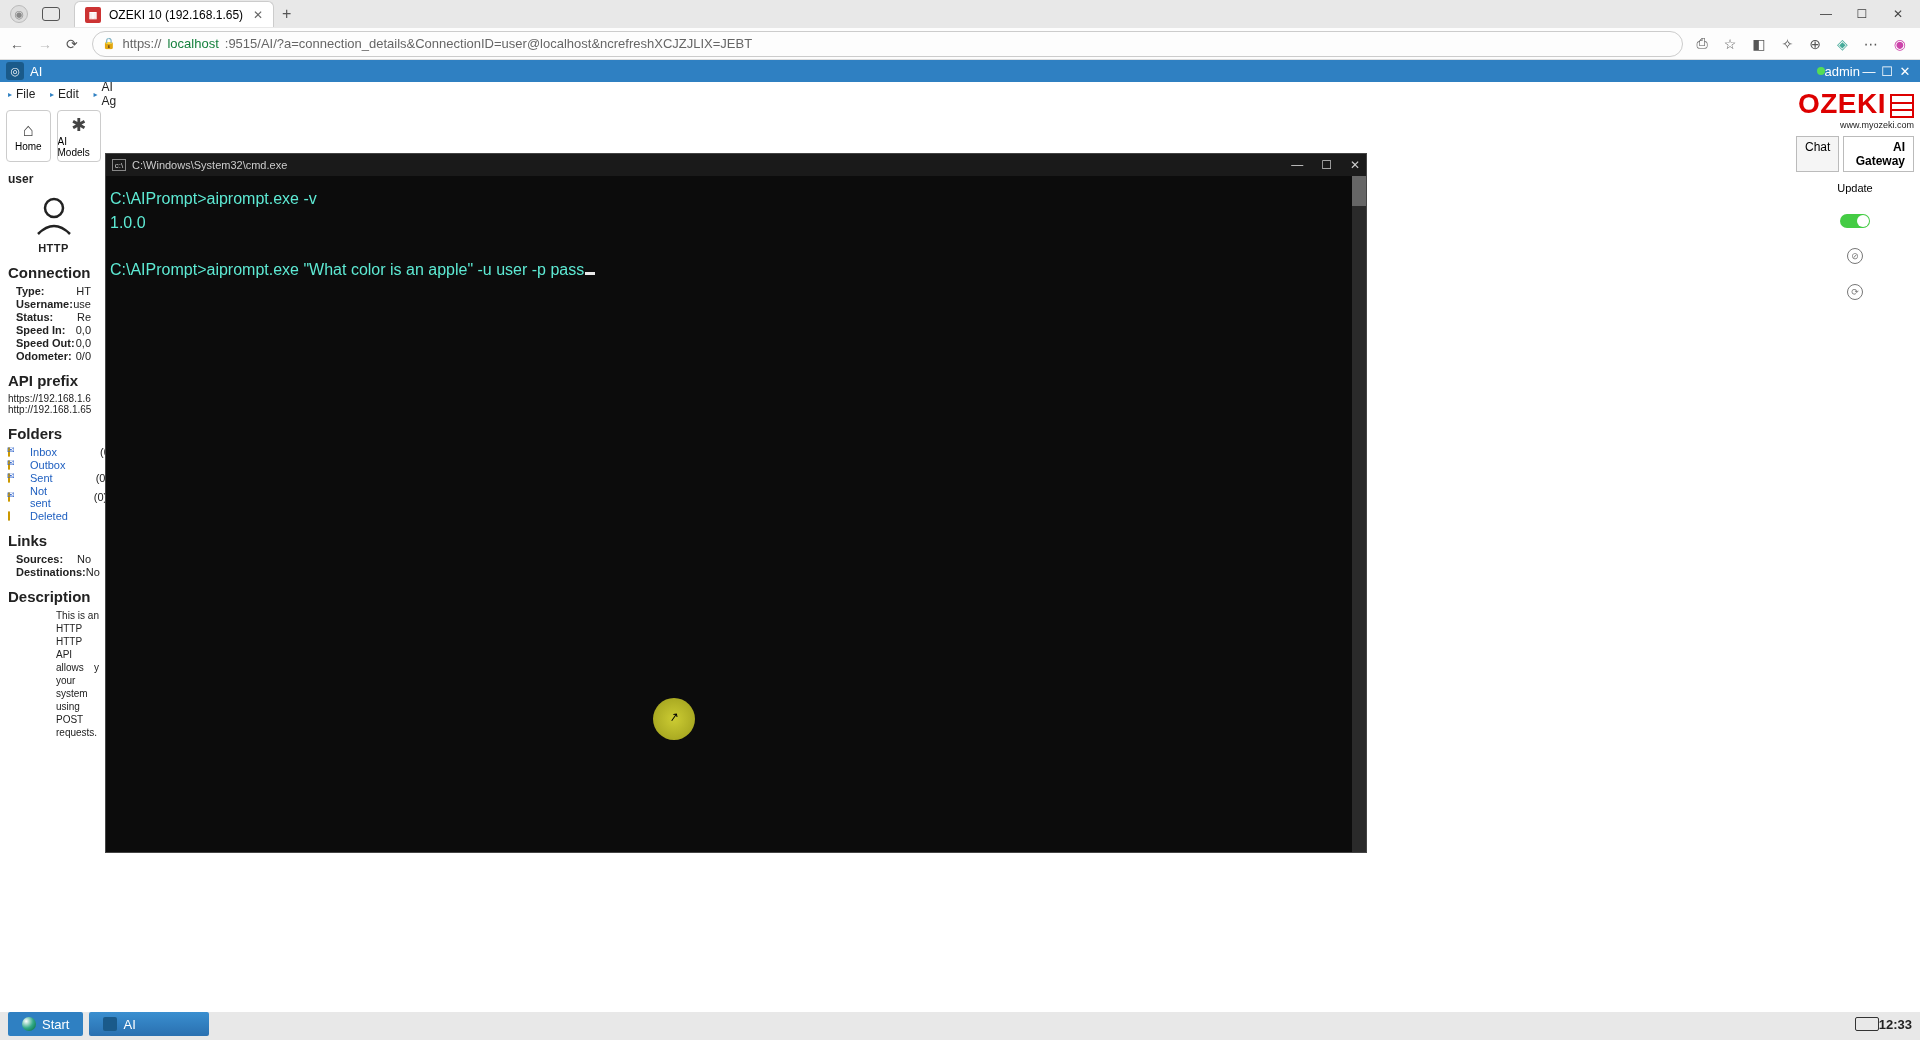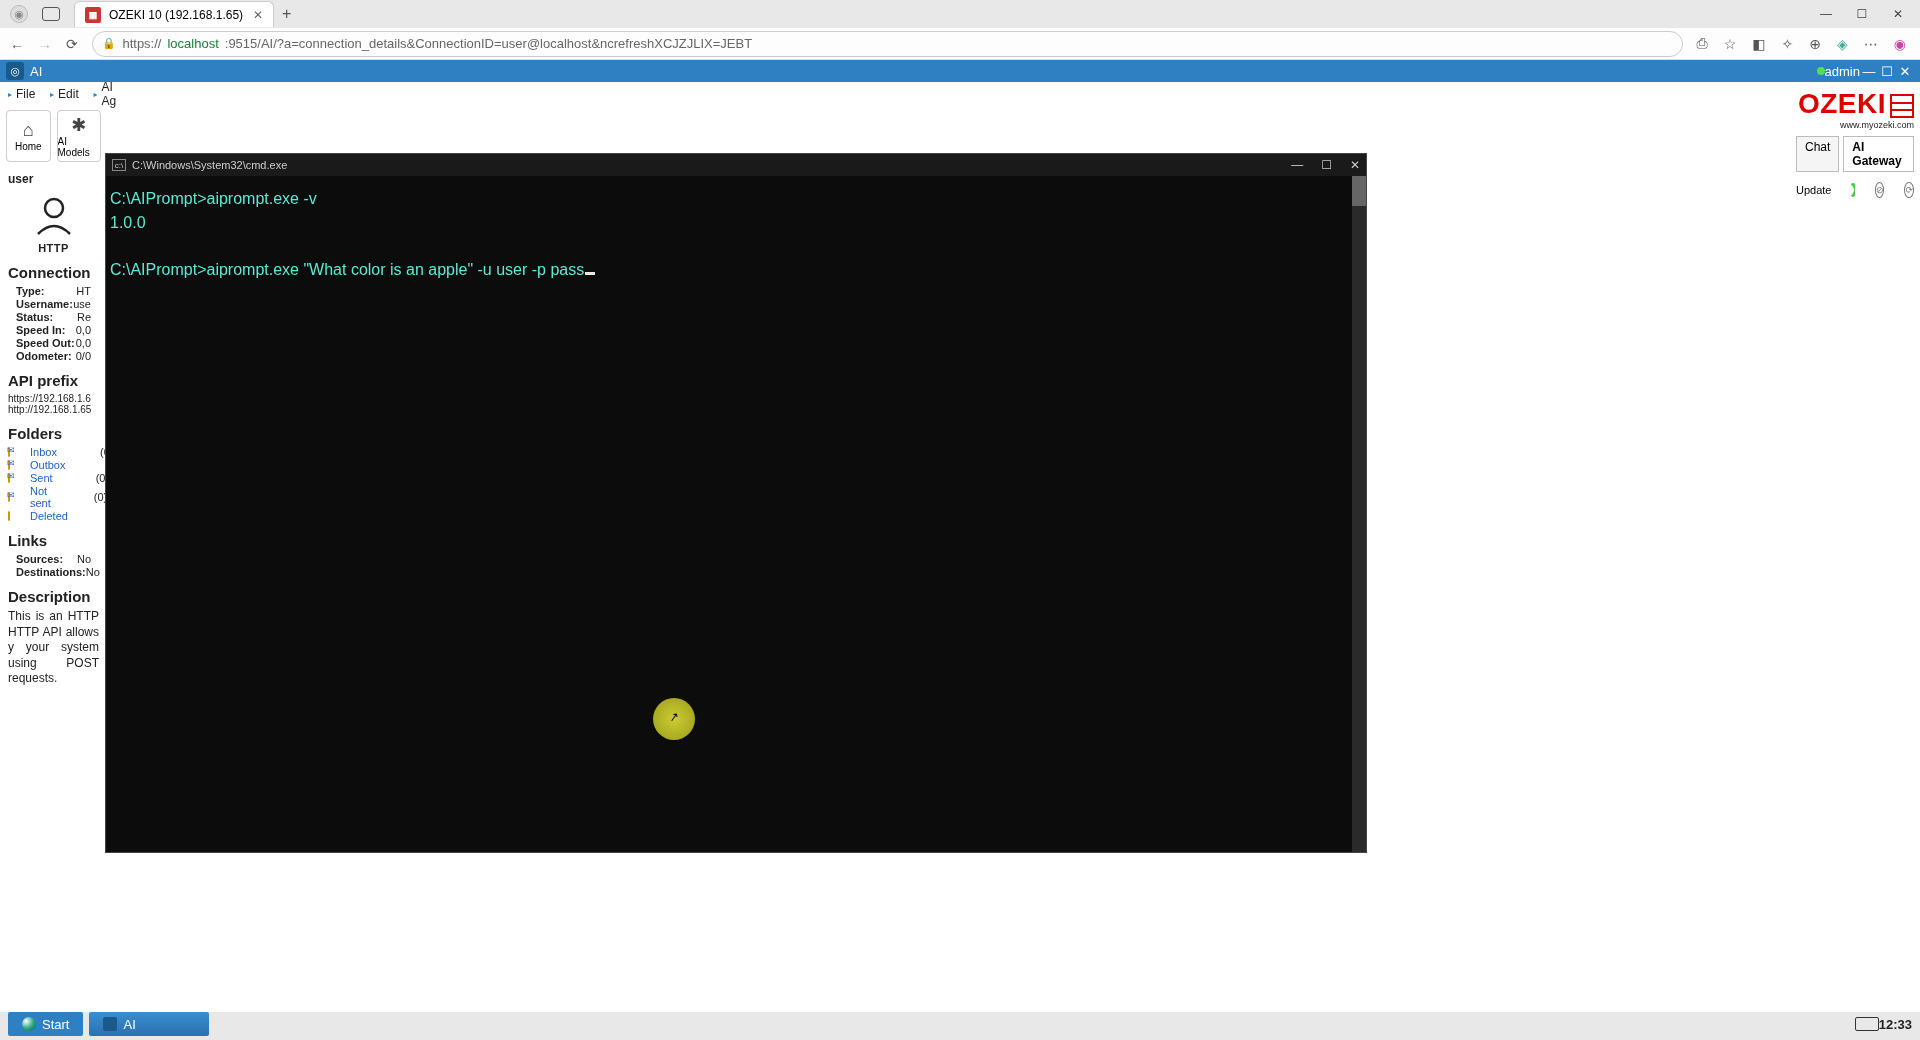--- a/index.html
+++ b/index.html
@@ -50,35 +50,35 @@
 .user-row { font-weight:600; margin-top:6px;}
 .user-figure { display:flex; flex-direction:column; align-items:center; margin:8px 0;}
 .user-svg { width:48px;height:48px;}
 .http-label { font-size:11px; font-weight:bold; letter-spacing:0.5px;}
 .kv { display:flex; font-size:11px; margin:1px 8px;}
 .kv .k { width:68px; font-weight:600;}
 .folders a { color:#2060c0; text-decoration:none;}
 .folder-row { display:flex; align-items:center; gap:20px; font-size:11px; margin:1px 0;}
 .folder-icon { width:14px;height:10px; background:#fc3; border:1px solid #c90; border-radius:1px; position:relative;}
 .folder-icon.star::after{content:'✉';position:absolute;left:-2px;top:-3px;font-size:9px;color:#36c;}
-.desc { font-size:12px; text-align:justify; line-height:1.3;}
+.desc { font-size:10px; text-align:justify; line-height:1.3;margin-left:48px;}
 
 
 .right-panel { position:absolute; right:0; top:0; width:130px; height:100%; background:#fff; }
 .brand { padding:6px; text-align:right;}
 .brand .ozeki { font-size:28px; font-weight:800; color:#d00; letter-spacing:0.5px;}
 .brand .ozeki .box { display:inline-block; width:24px;height:24px;border:2px solid #d00; vertical-align:middle; margin-left:4px; position:relative;}
 .brand .ozeki .box::before,.brand .ozeki .box::after{content:'';position:absolute;background:#d00;}
 .brand .ozeki .box::before{left:0;right:0;top:33%;height:2px;}
 .brand .ozeki .box::after{left:0;right:0;top:66%;height:2px;}
 .brand .sub { font-size:9px; color:#222;}
 .right-tabs { display:flex; gap:4px; padding:0 6px;}
 .r-tab { border:1px solid #bbb; padding:3px 8px; font-size:12px; background:#f5f5f5; cursor:pointer;}
-.r-tab.active { background:#fff; font-weight:600;}
-.update-row { display:flex; align-items:center; gap:20px; padding:10px 6px; font-size:11px;}
+.r-tab.active { background:#fff; font-weight:600;text-align:right;}
+.update-row { display:flex; align-items:center; gap:20px; padding:10px 6px; font-size:11px;flex-direction:column;}
 .toggle { width:30px;height:14px;background:#4c4;border-radius:7px;position:relative;}
 .toggle::after{content:'';position:absolute;right:1px;top:1px;width:12px;height:12px;background:#fff;border-radius:50%;}
 .circ-btn { width:16px;height:16px;border:1.5px solid #777;border-radius:50%;display:flex;align-items:center;justify-content:center;font-size:9px;color:#777;cursor:pointer;}
 
 
 .cmd-win { position:absolute; left:106px; top:72px; width:1260px; height:698px; background:#0c0c0c; box-shadow:0 0 0 1px #444;}
 .cmd-title { height:22px; background:#1a1a1a; color:#ccc; display:flex; align-items:center; font-size:11px; padding:0 6px;}
 .cmd-title .cmd-icon { width:14px;height:12px;border:1px solid #888; margin-right:6px; display:flex;align-items:center;justify-content:center;font-size:8px;}
 .cmd-title .cmd-right { margin-left:auto; display:flex; gap:18px;}
 .cmd-title .cmd-right span { cursor:pointer; font-size:12px;}

